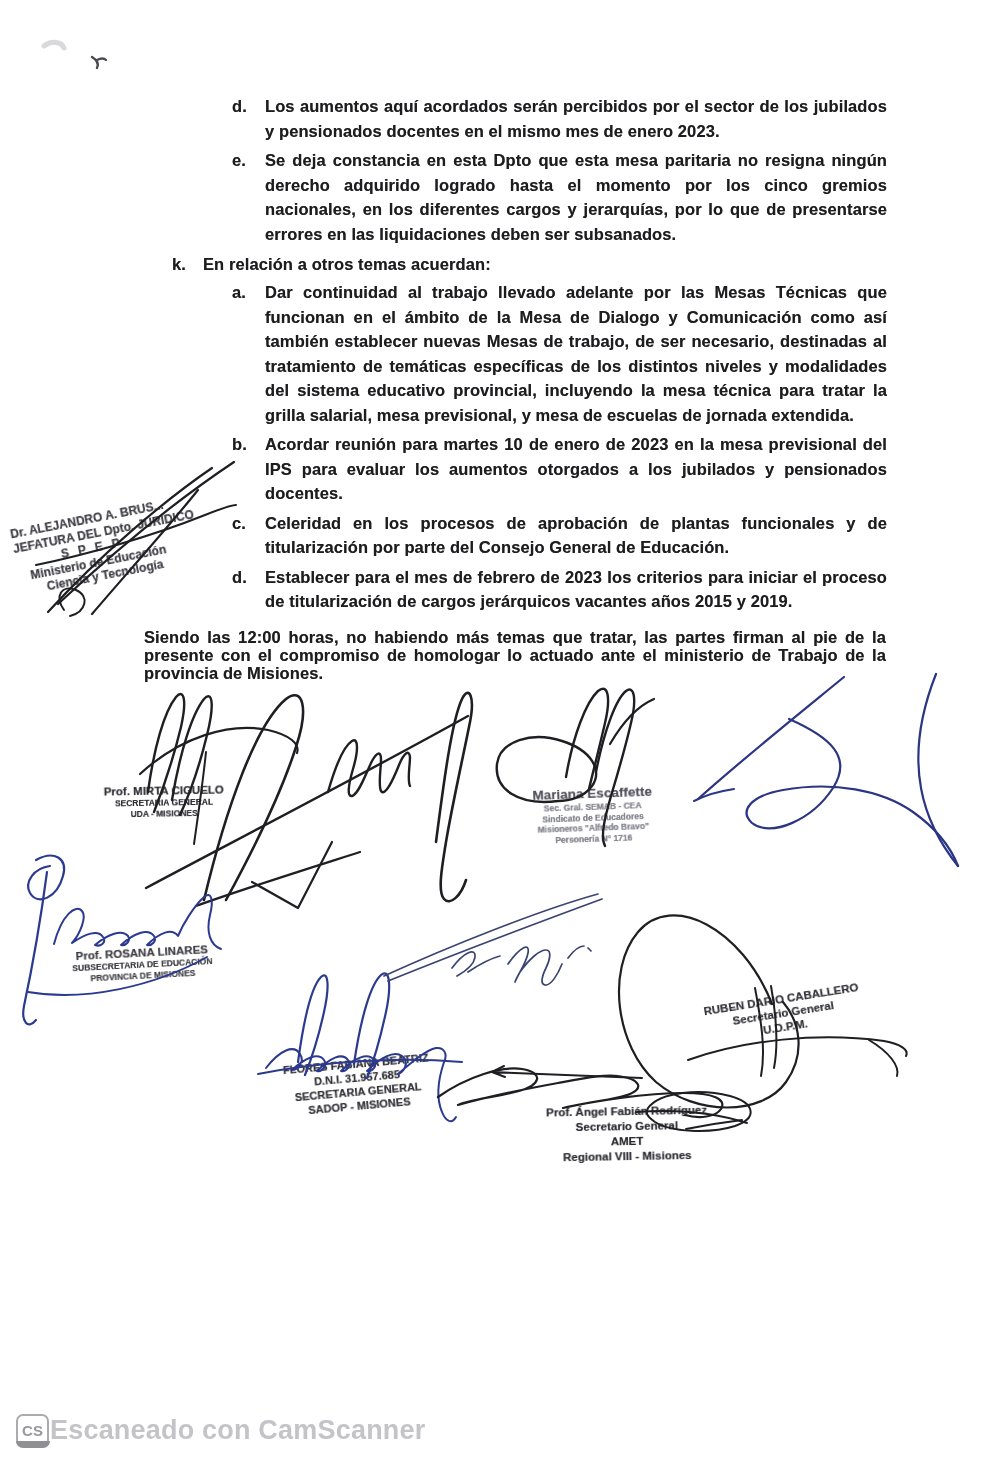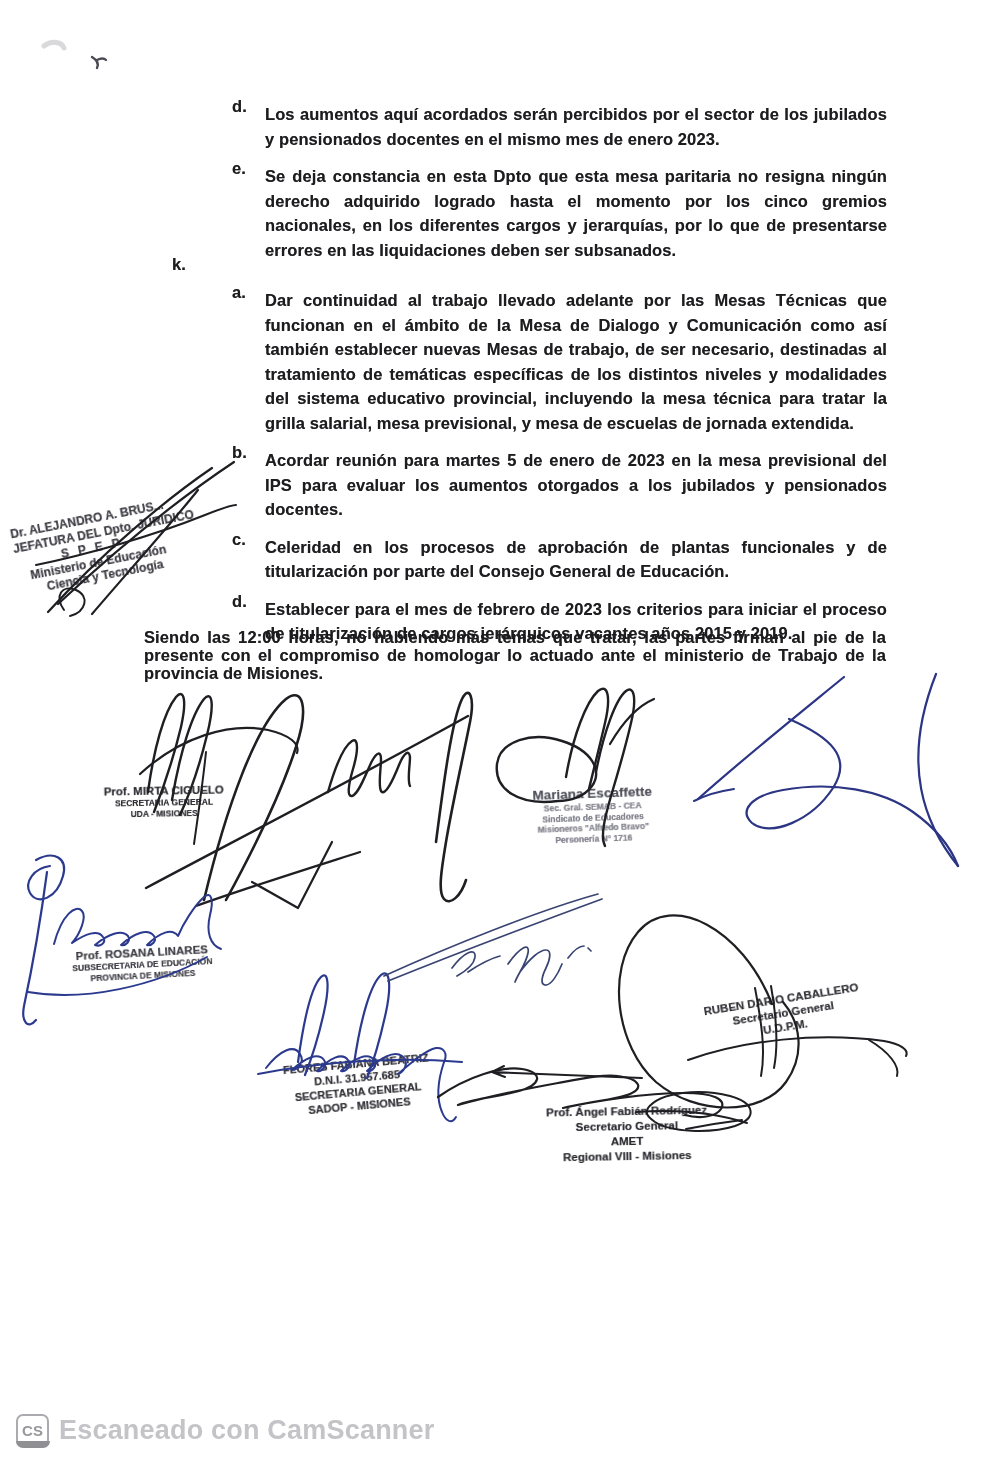--- a/index.html
+++ b/index.html
@@ -13,21 +13,21 @@
     position:absolute;color:#1d1d20;font-weight:700;
     font-size:16.5px;line-height:24.5px;letter-spacing:.1px;
     text-shadow:0 0 .5px rgba(20,20,20,.55);
   }
   .list-top{left:232px;top:94px;width:655px;}
   .item-k{left:172px;top:252px;width:620px;display:flex;}
   .item-k .lab{width:31px;flex:0 0 31px;}
   .list-sub{left:232px;top:280px;width:655px;}
   .li{display:flex;margin-bottom:5px;}
   .li .lab{width:33px;flex:0 0 33px;}
-  .li .txt{flex:1;text-align:justify;margin-top:8px;}
+  .li .txt{flex:1;text-align:justify;}
   .closing{left:144px;top:628px;width:742px;line-height:18px;text-align:justify;}
   
   .stamp{
     position:absolute;font-weight:700;color:#2e2e34;
     filter:blur(.32px);text-shadow:0 0 .6px rgba(40,40,48,.5);
     transform-origin:left center;
   }
   .stamp div{white-space:nowrap;}
   .stamp-juridico{left:16px;top:527px;transform:rotate(-11deg);color:#3d3d45;font-size:12px;line-height:14.5px;}
   .stamp-juridico .l3{margin-left:46px;letter-spacing:3px;}
@@ -45,21 +45,21 @@
   .stamp-ruben{left:682px;top:1008px;width:205px;text-align:center;transform:rotate(-9deg);font-size:11.5px;line-height:14px;}
   .stamp-angel{left:518px;top:1106px;width:218px;text-align:center;transform:rotate(-1deg);font-size:11.5px;line-height:15px;color:#26262c;}
   
   .ink{position:absolute;left:0;top:0;pointer-events:none;}
   .ink path{fill:none;stroke-linecap:round;stroke-linejoin:round;}
   .black{stroke:#1f1f23;}
   .blue{stroke:#2b3584;}
   .blue2{stroke:#2b3a8e;}
   .thin{stroke:#3a4472;}
   
-  .watermark{position:absolute;left:16px;top:1414px;display:flex;align-items:center;gap:10px;}
+  .watermark{position:absolute;left:16px;top:1414px;display:flex;align-items:center;gap:1px;}
   .cs-badge{
     position:relative;width:33px;height:33px;border:2.5px solid #ababaf;border-radius:7px;
     display:flex;align-items:center;justify-content:center;
     color:#97979c;font-size:15px;font-weight:700;box-sizing:border-box;background:#fff;
   }
   .cs-badge::after{
     content:"";position:absolute;left:-2.5px;right:-2.5px;bottom:-2.5px;height:7px;
     background:#8f8f94;border-radius:0 0 7px 7px;
   }
   .wm-text{color:#c4c4c8;font-size:27px;font-weight:700;letter-spacing:.2px;}
@@ -75,30 +75,31 @@
       <span class="txt">Los aumentos aquí acordados serán percibidos por el sector de los jubilados y pensionados docentes en el mismo mes de enero 2023.</span>
     </div>
     <div class="li">
       <span class="lab">e.</span>
       <span class="txt">Se deja constancia en esta Dpto que esta mesa paritaria no resigna ningún derecho adquirido logrado hasta el momento por los cinco gremios nacionales, en los diferentes cargos y jerarquías, por lo que de presentarse errores en las liquidaciones deben ser subsanados.</span>
     </div>
   </div>
 
   <div class="doc-text item-k">
     <span class="lab">k.</span>
+    <span class="txt">En relación a otros temas acuerdan:</span>
   </div>
 
   <div class="doc-text list-sub">
     <div class="li">
       <span class="lab">a.</span>
       <span class="txt">Dar continuidad al trabajo llevado adelante por las Mesas Técnicas que funcionan en el ámbito de la Mesa de Dialogo y Comunicación como así también establecer nuevas Mesas de trabajo, de ser necesario, destinadas al tratamiento de temáticas específicas de los distintos niveles y modalidades del sistema educativo provincial, incluyendo la mesa técnica para tratar la grilla salarial, mesa previsional, y mesa de escuelas de jornada extendida.</span>
     </div>
     <div class="li">
       <span class="lab">b.</span>
-      <span class="txt">Acordar reunión para martes 5 de enero de 2023 en la mesa previsional del IPS para evaluar los aumentos otorgados a los jubilados y pensionados docentes.</span>
+      <span class="txt">Acordar reunión para martes 10 de enero de 2023 en la mesa previsional del IPS para evaluar los aumentos otorgados a los jubilados y pensionados docentes.</span>
     </div>
     <div class="li">
       <span class="lab">c.</span>
       <span class="txt">Celeridad en los procesos de aprobación de plantas funcionales y de titularización por parte del Consejo General de Educación.</span>
     </div>
     <div class="li">
       <span class="lab">d.</span>
       <span class="txt">Establecer para el mes de febrero de 2023 los criterios para iniciar el proceso de titularización de cargos jerárquicos vacantes años 2015 y 2019.</span>
     </div>
   </div>

